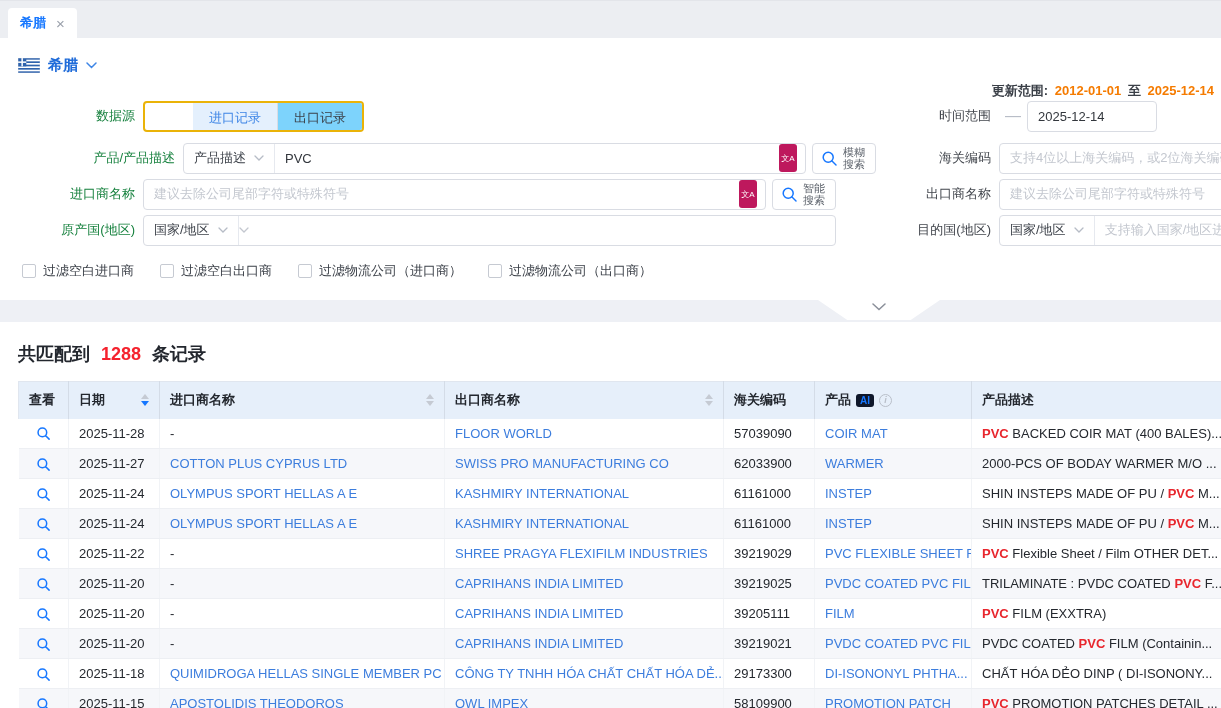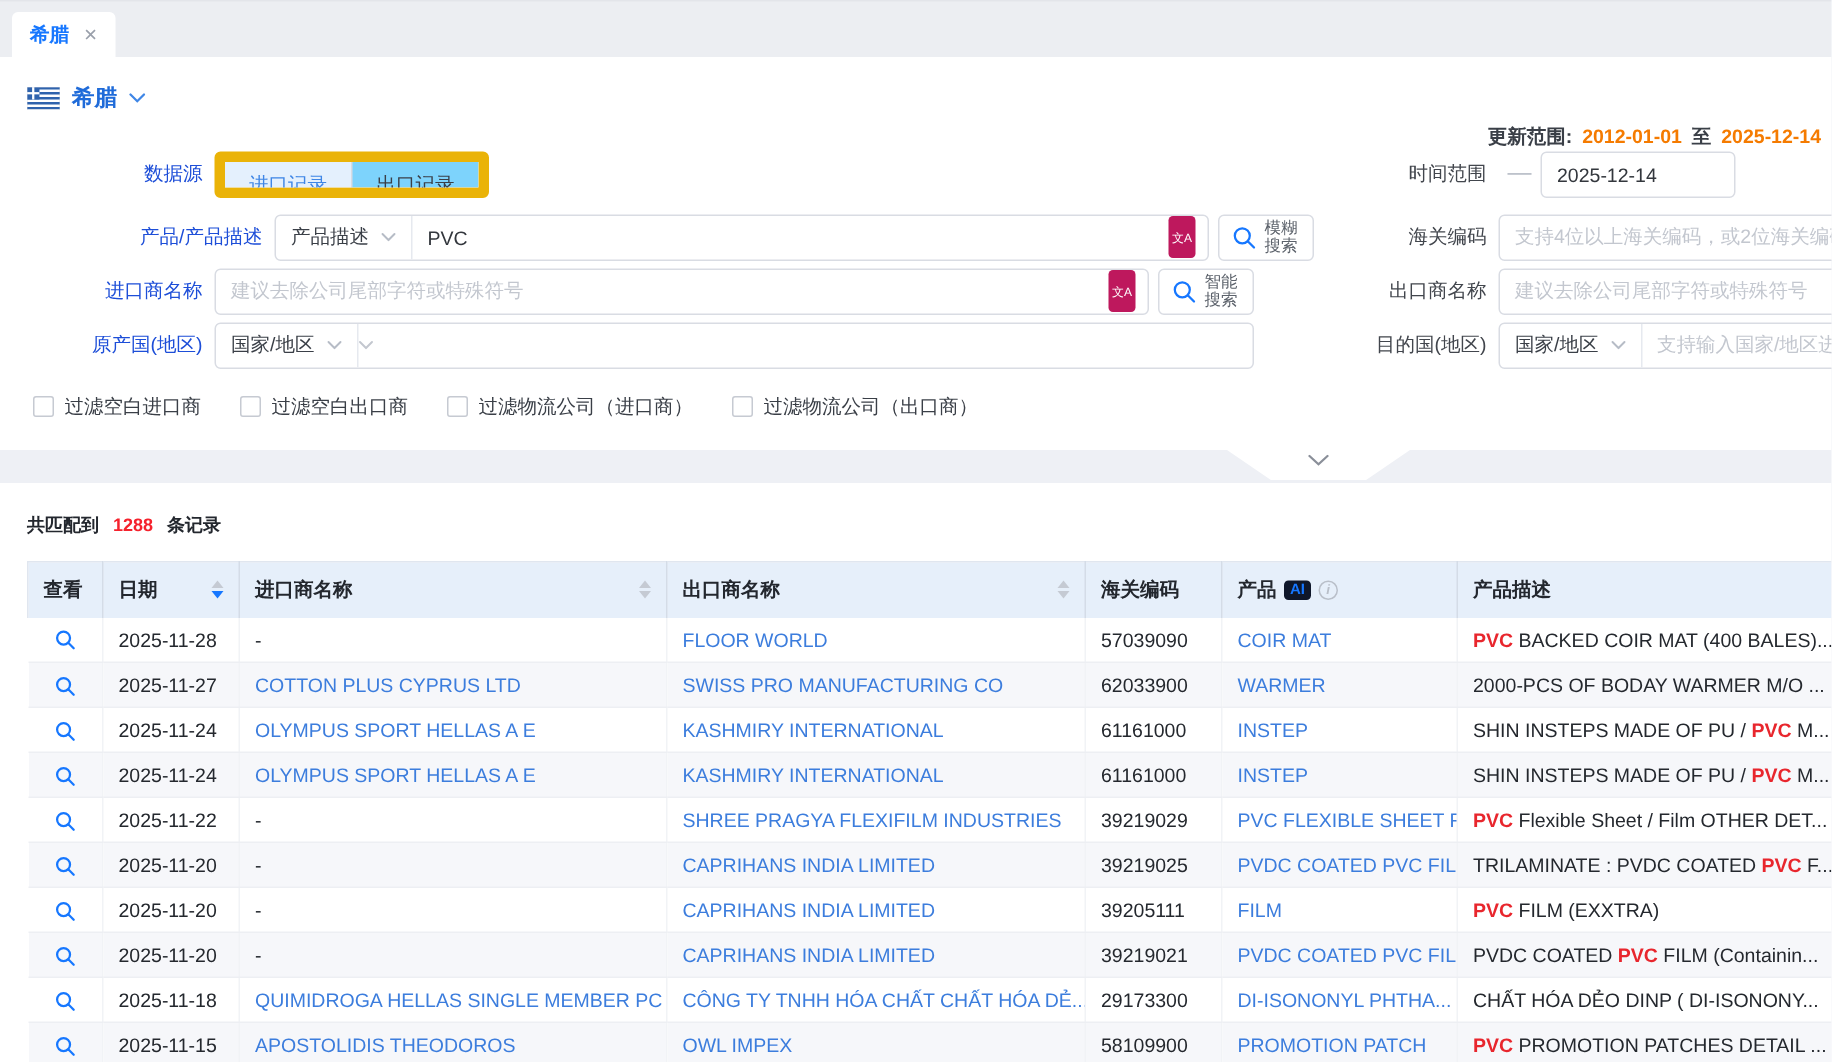--- a/index.html
+++ b/index.html
@@ -17,24 +17,24 @@
   .flag { display:inline-flex; }
   .page-title { font-size:15px; font-weight:bold; color:#1f6bd9; }
   .title-caret { display:inline-flex; cursor:pointer; }
 
   .form { position:relative; height:218px; }
   .update-range { position:absolute; top:0; right:4px; font-size:13px; font-weight:bold; color:#3a3f47;text-align:center; }
   .update-range .orange { color:#f57b00; margin:0 3px; }
 
   .frow { position:absolute; left:0; display:flex; align-items:center; height:32px; }
   .fr { left:905px; }
-  .flabel { width:135px; text-align:right; font-size:13px; color:#1d4ed8; flex:none; margin-right:8px; white-space:nowrap; }
+  .flabel { width:135px; text-align:right; font-size:13px; color:#15803d; flex:none; margin-right:8px; white-space:nowrap; }
   .rlabel { min-width:86px; text-align:right; font-size:13px; color:#42464d; flex:none; margin-right:8px; white-space:nowrap; }
 
-  .seg { display:flex; border:7px solid #eab308; border-radius:4px; overflow:hidden; height:31px; }
+  .seg { display:flex; border:2px solid #eab308; border-radius:4px; overflow:hidden; height:31px;padding-left:48px; }
   .seg-btn { padding:0 16px; line-height:29px; font-size:13px; background:#7dd3fc; color:#3a3f47; cursor:pointer; }
   .seg-btn + .seg-btn { border-left:1px solid #d9dce3; }
   .seg-btn.active { background:#e4f0fd; color:#3f86e6; }
 
   .input-group { display:flex; align-items:center; border:1px solid #d9dce3; border-radius:4px; height:31px; background:#fff; }
   .ig-select { display:flex; align-items:center; gap:8px; padding:0 10px; border-right:1px solid #e6e9ef; font-size:13px; color:#3a3f47; height:100%; cursor:pointer; flex:none; }
   .ig-input { flex:1; padding:0 10px; font-size:13px; color:#33373d; overflow:hidden; white-space:nowrap; }
   .placeholder { color:#c3c7cf; }
   .ig-suffix { display:flex; align-items:center; padding-right:8px; gap:6px; flex:none; }
   .input-box { display:flex; align-items:center; padding:0 10px; border:1px solid #d9dce3; border-radius:4px; height:31px; background:#fff; font-size:13px; overflow:hidden; white-space:nowrap; }
@@ -48,21 +48,21 @@
   .dsep { color:#b6bcc6; margin:0 6px; }
 
   .checks { position:absolute; top:180px; left:22px; display:flex; gap:26px; align-items:center; }
   .chk { display:flex; align-items:center; gap:7px; font-size:13px; color:#3a3f47; }
   .box { width:14px; height:14px; border:1px solid #c6cad2; border-radius:2px; background:#fff; cursor:pointer; flex:none; }
 
   .notch { position:absolute; left:818px; bottom:-20px; width:122px; height:20px; background:#fff; clip-path:polygon(0 0,100% 0,76% 100%,24% 100%); display:flex; align-items:flex-start; justify-content:center; cursor:pointer; }
 
   
   .results { background:#fff; height:386px; margin-top:22px; padding:20px 0 0 18px; overflow:hidden; }
-  .summary { font-size:12px; font-weight:bold; color:#23272e; }
+  .summary { font-size:18px; font-weight:bold; color:#23272e; }
   .summary .count { color:#f5222d; margin:0 6px; }
 
   table { border-collapse:collapse; table-layout:fixed; width:1440px; margin-top:15px; }
   th { background:#e6effa; height:37px; font-size:13px; color:#23272e; text-align:left; padding:0 10px; border-right:1px solid #d4dce7; border-top:1px solid #e0e6ef; font-weight:bold; }
   th:first-child { border-left:1px solid #e0e6ef; }
   .th-flex { display:flex; align-items:center; justify-content:space-between; }
   .th-left { display:flex; align-items:center; gap:5px; }
   th.c0 .th-flex { justify-content:flex-start; }
   .carets { display:flex; flex-direction:column; margin-left:4px; cursor:pointer; }
   .caret { width:0; height:0; border-left:4px solid transparent; border-right:4px solid transparent; display:block; }

